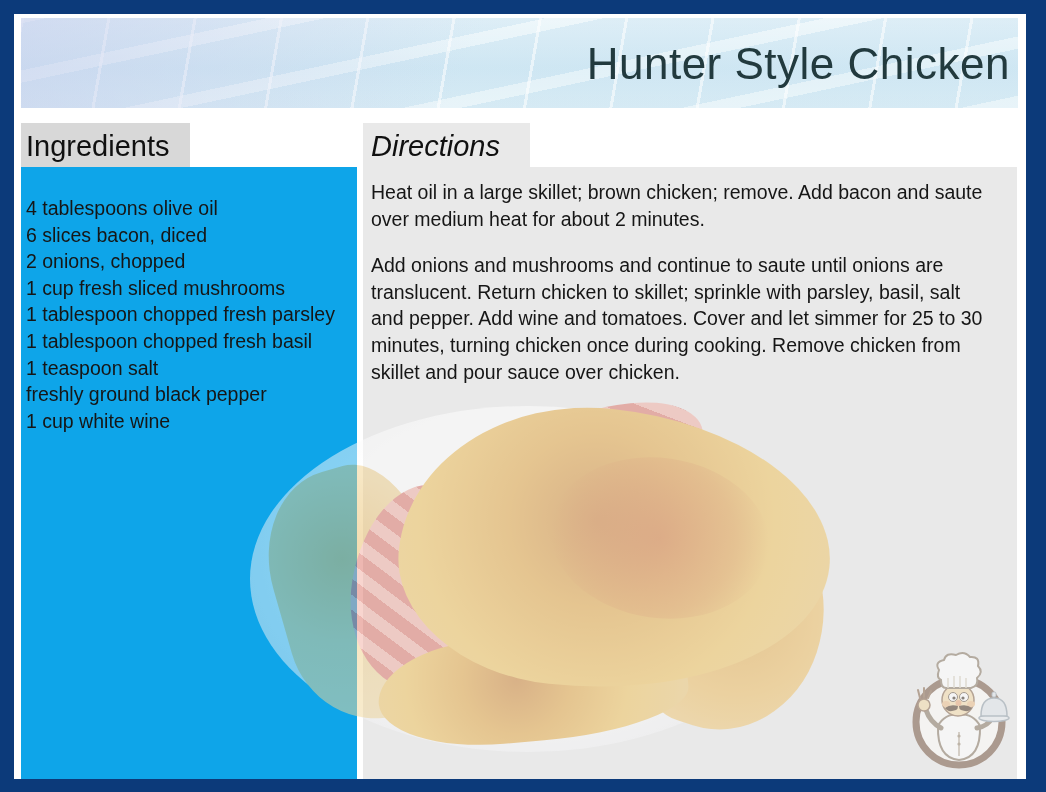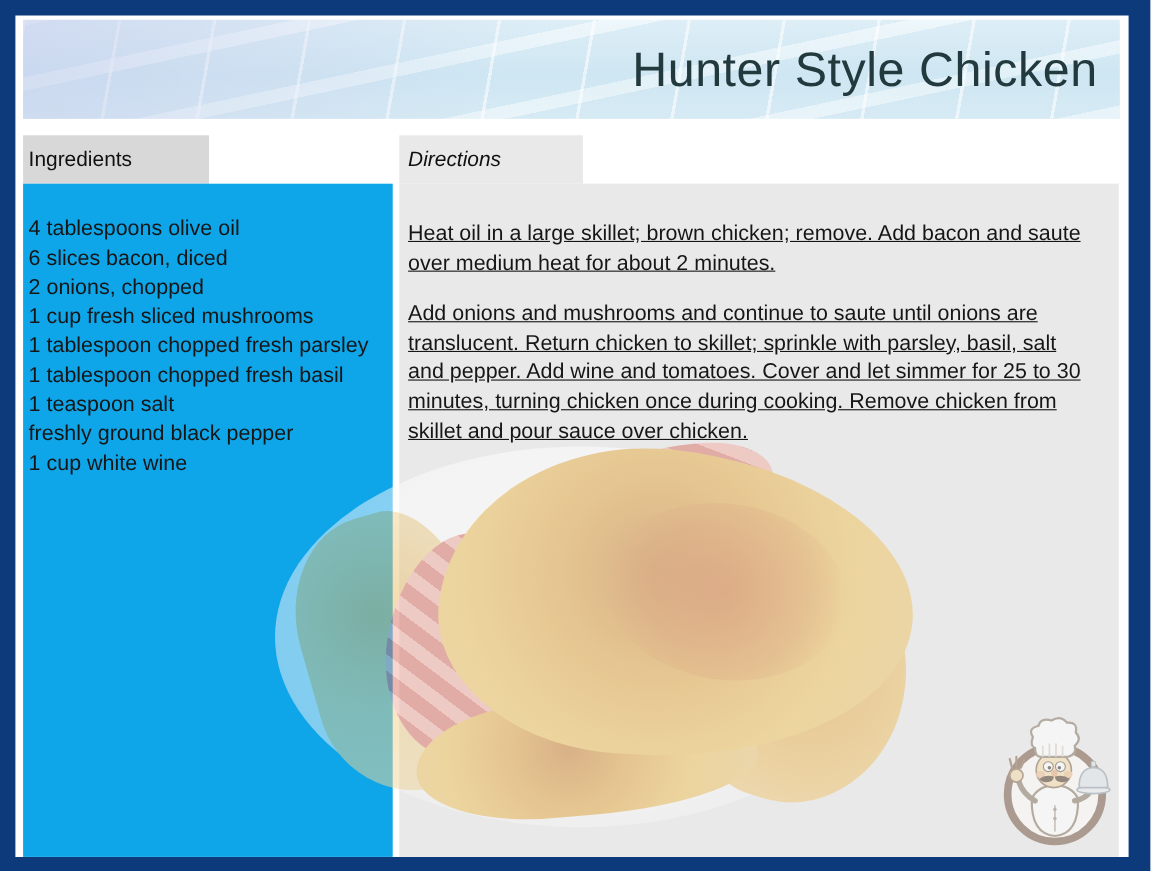--- a/index.html
+++ b/index.html
@@ -22,41 +22,40 @@
   
   .header-band {
     position:absolute; left:21px; top:18px; width:997px; height:90px; z-index:2;
     background:
       linear-gradient(115deg, rgba(198,204,236,0.55), rgba(198,204,236,0) 45%),
       repeating-linear-gradient(100deg, rgba(255,255,255,0.55) 0 3px, rgba(255,255,255,0) 3px 85px),
       repeating-linear-gradient(-12deg, rgba(255,255,255,0.40) 0 12px, rgba(205,226,242,0.25) 12px 58px),
       linear-gradient(180deg, #e3f2f8 0%, #cfe8f3 55%, #d9edf5 100%);
   }
   .recipe-title {
-    position:absolute; right:20px; top:0; height:116px; line-height:92px;
+    position:absolute; right:8px; top:0; height:116px; line-height:92px;
     font-size:44px; color:#223a3e; letter-spacing:0.5px; white-space:nowrap;
   }
 
   
   .head-box {
     position:absolute; top:123px; height:44px; z-index:3;
-    font-size:19px; color:#101010; line-height:46px;
+    font-size:29px; color:#101010; line-height:46px;
   }
   .ingredients-head { left:21px; width:169px; background:#d8d8d8; padding-left:5px; box-sizing:border-box; }
   .directions-head  { left:363px; width:167px; background:#e9e9e9; padding-left:8px; box-sizing:border-box;font-style:italic; }
 
   .body-box { position:absolute; top:167px; height:612px; z-index:3; box-sizing:border-box; }
   .ingredients-body {
     left:21px; width:336px; background:#0ea5e9;
     padding:28px 8px 0 5px;
   }
   .directions-body {
     left:363px; width:654px; background:#e9e9e9;
-    padding:32px 20px 0 8px;
-    text-decoration:underline;
+    padding:12px 20px 0 8px;
   }
 
   .ingredient-item {
     font-size:19.5px; line-height:26.6px;
   }
   .direction-para {
     font-size:19.5px; line-height:26.6px; margin:0 0 20px 0;
   }
 
   

